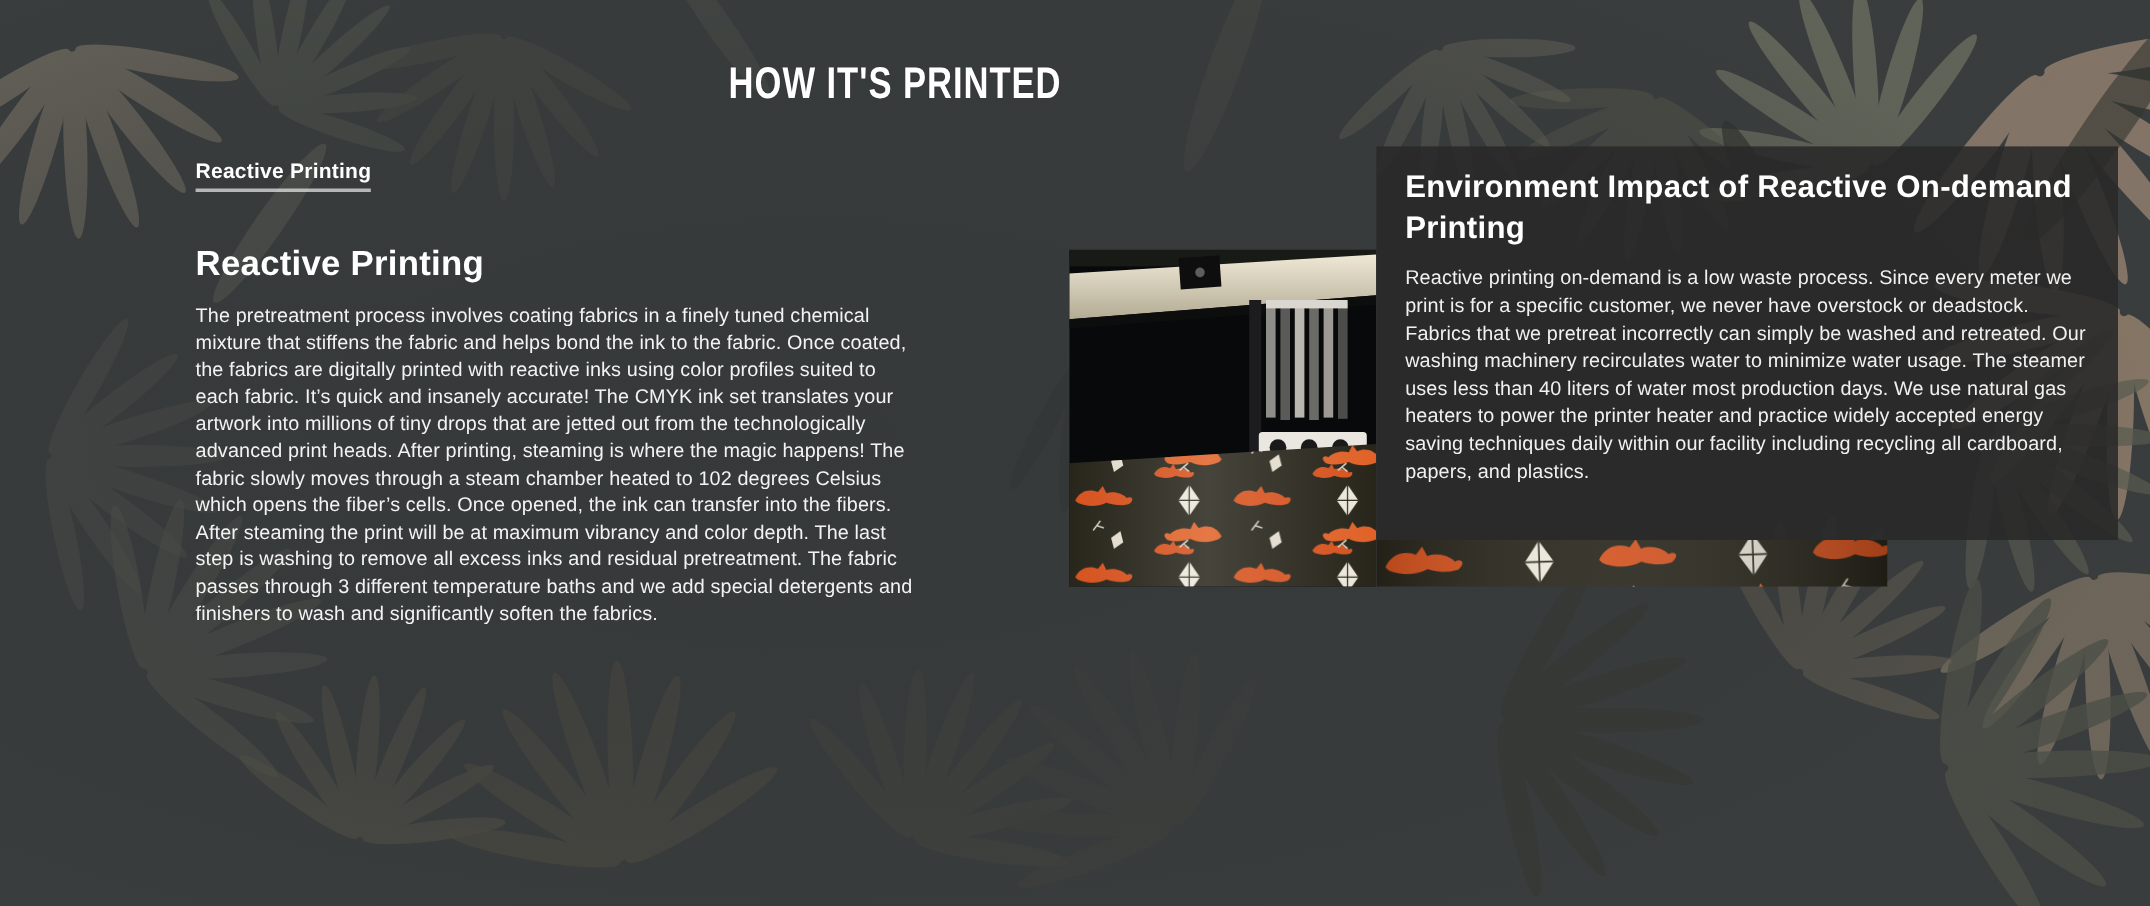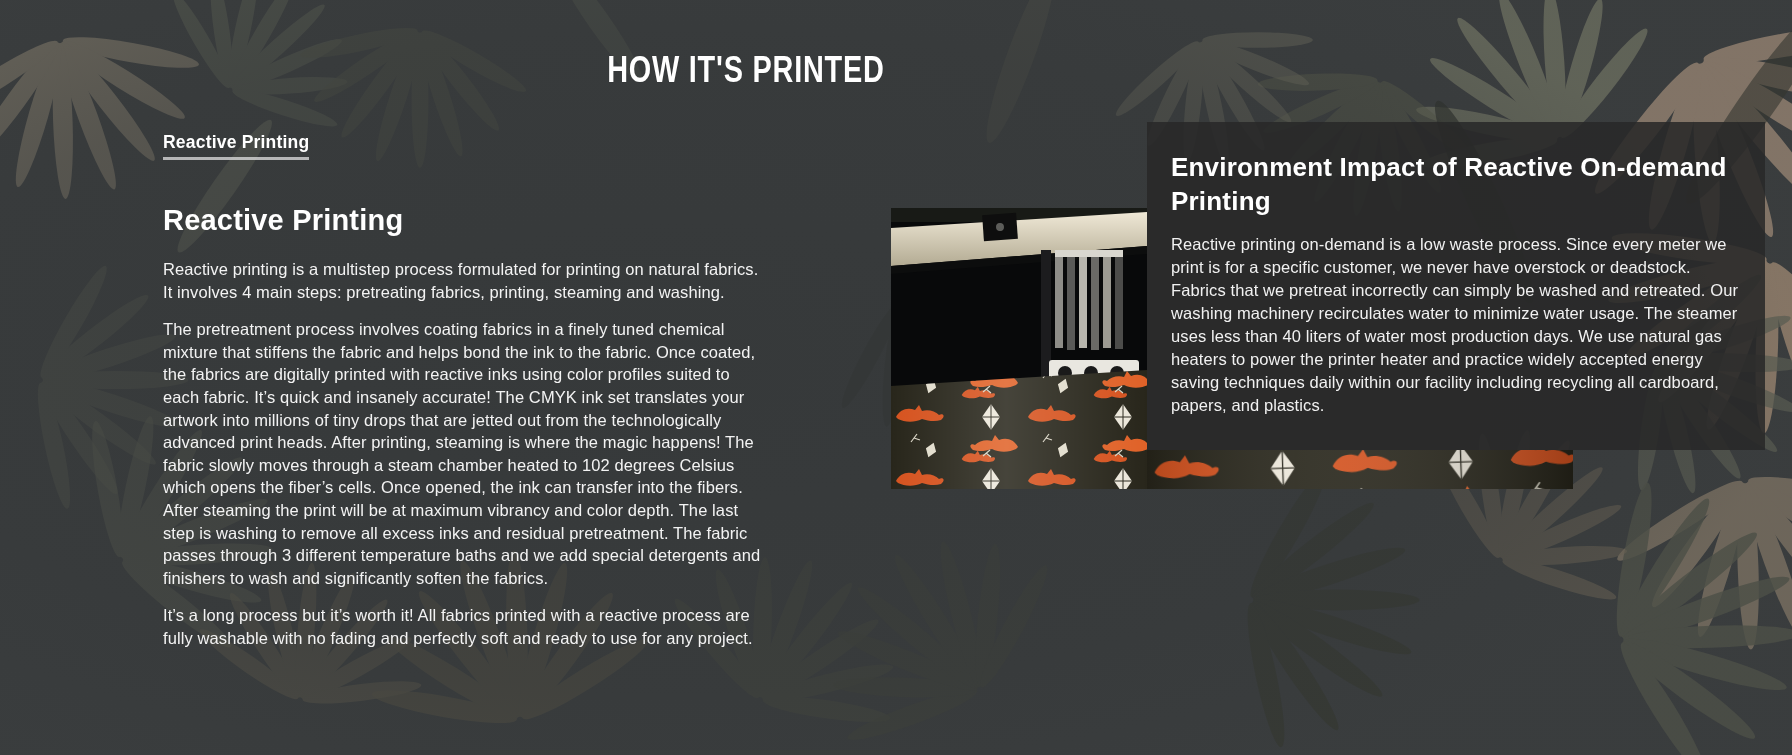--- a/index.html
+++ b/index.html
@@ -41,21 +41,21 @@
   .left-col p.first{margin-top:21px;}
 
   .photo{position:absolute;z-index:2;overflow:hidden;}
   .printer-photo{left:891px;top:208px;width:256px;height:281px;}
   .fabric-photo{left:1147px;top:450px;width:426px;height:39px;}
   .photo svg{display:block;}
 
   .env-box{
     position:absolute;left:1147px;top:122px;width:618px;height:328px;z-index:4;
     background:rgba(40,40,40,0.87);
-    box-sizing:border-box;padding:28px 18px 20px 24px;
+    box-sizing:border-box;padding:16px 18px 20px 24px;
     color:#f1f1f1;
   }
   .env-box h2{
     margin:0;font-size:26px;line-height:34px;font-weight:700;color:#ffffff;letter-spacing:.2px;
   }
   .env-box p{
     margin:15px 0 13px 0;font-size:16.5px;line-height:23px;font-weight:400;color:#f1f1f1;
     letter-spacing:.1px;
   }
 </style>
@@ -118,23 +118,21 @@
     <use href="#frond" transform="translate(1500,560) rotate(40) scale(1.3)" fill="#6e6656" opacity="0.5"></use>
 
     <rect width="1792" height="755" fill="url(#centerDim)"></rect>
   </svg>
 
   <h1 class="page-title"><span class="condensed">HOW IT'S PRINTED</span></h1>
 
   <div class="left-col">
     <a class="nav-link" href="#">Reactive Printing</a>
     <h2 class="left-heading">Reactive Printing</h2>
-    <p class="first">Reactive printing is a multistep process formulated for printing on natural fabrics. It involves 4 main steps: pretreating fabrics, printing, steaming and washing.</p>
     <p>The pretreatment process involves coating fabrics in a finely tuned chemical mixture that stiffens the fabric and helps bond the ink to the fabric. Once coated, the fabrics are digitally printed with reactive inks using color profiles suited to each fabric. It’s quick and insanely accurate! The CMYK ink set translates your artwork into millions of tiny drops that are jetted out from the technologically advanced print heads. After printing, steaming is where the magic happens! The fabric slowly moves through a steam chamber heated to 102 degrees Celsius which opens the fiber’s cells. Once opened, the ink can transfer into the fibers. After steaming the print will be at maximum vibrancy and color depth. The last step is washing to remove all excess inks and residual pretreatment. The fabric passes through 3 different temperature baths and we add special detergents and finishers to wash and significantly soften the fabrics.</p>
-    <p>It’s a long process but it’s worth it! All fabrics printed with a reactive process are fully washable with no fading and perfectly soft and ready to use for any project.</p>
   </div>
 
   <div class="photo printer-photo">
     <svg width="256" height="281" viewBox="0 0 256 281">
       <defs>
         <linearGradient id="barGrad" x1="0" y1="0" x2="0" y2="1">
           <stop offset="0%" stop-color="#efe8d6"></stop>
           <stop offset="100%" stop-color="#b3ab93"></stop>
         </linearGradient>
         <linearGradient id="sheenA" x1="0" y1="0" x2="1" y2="0">

